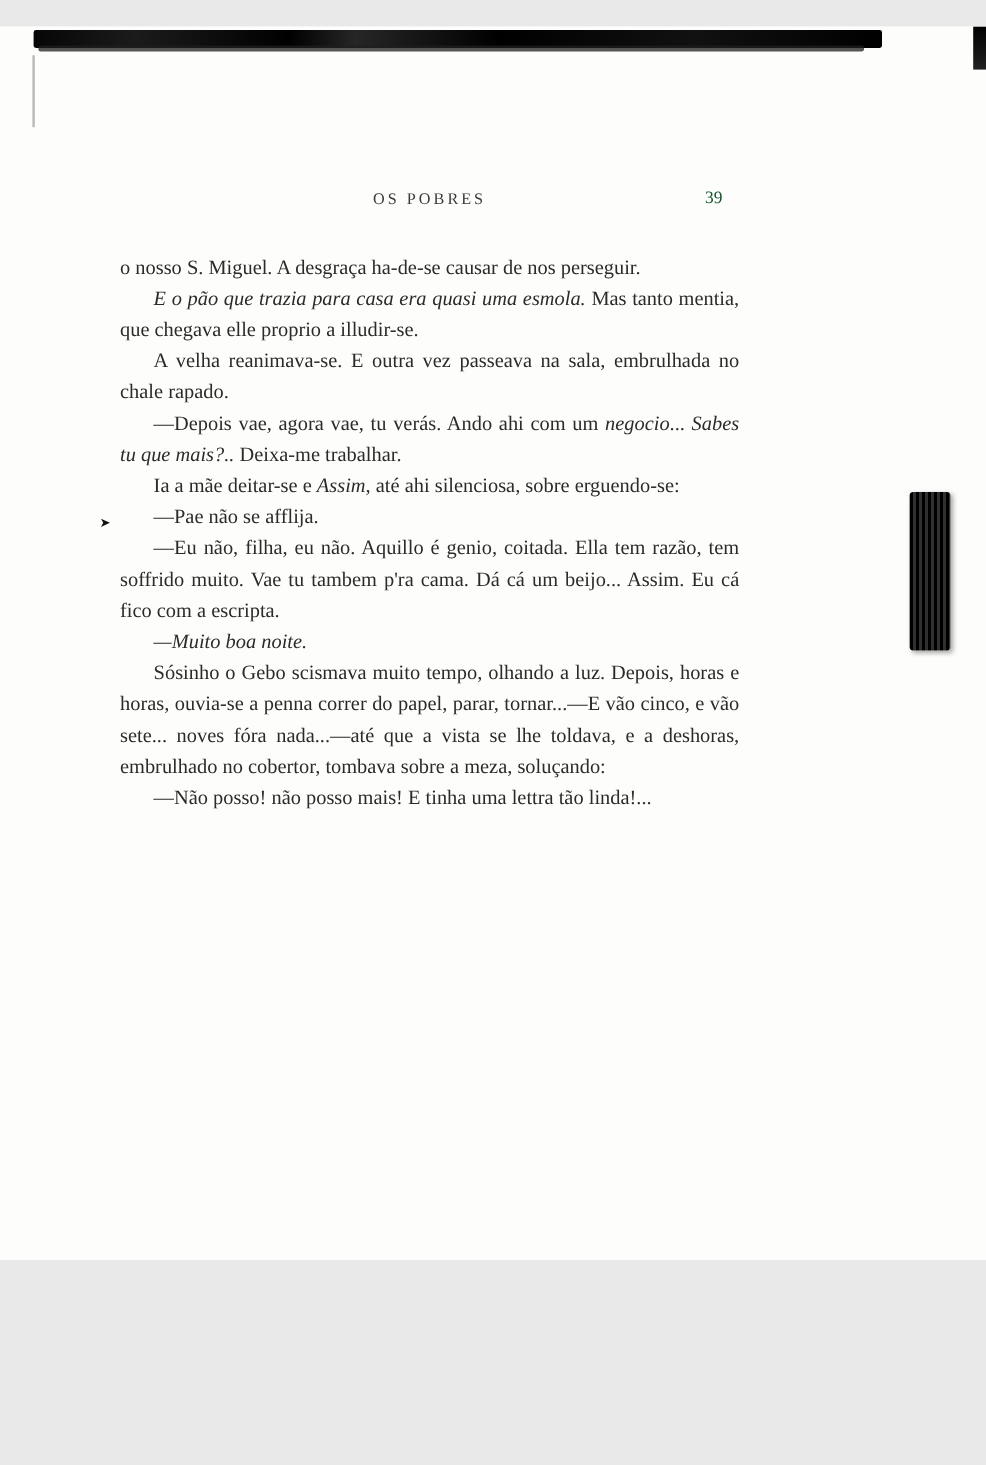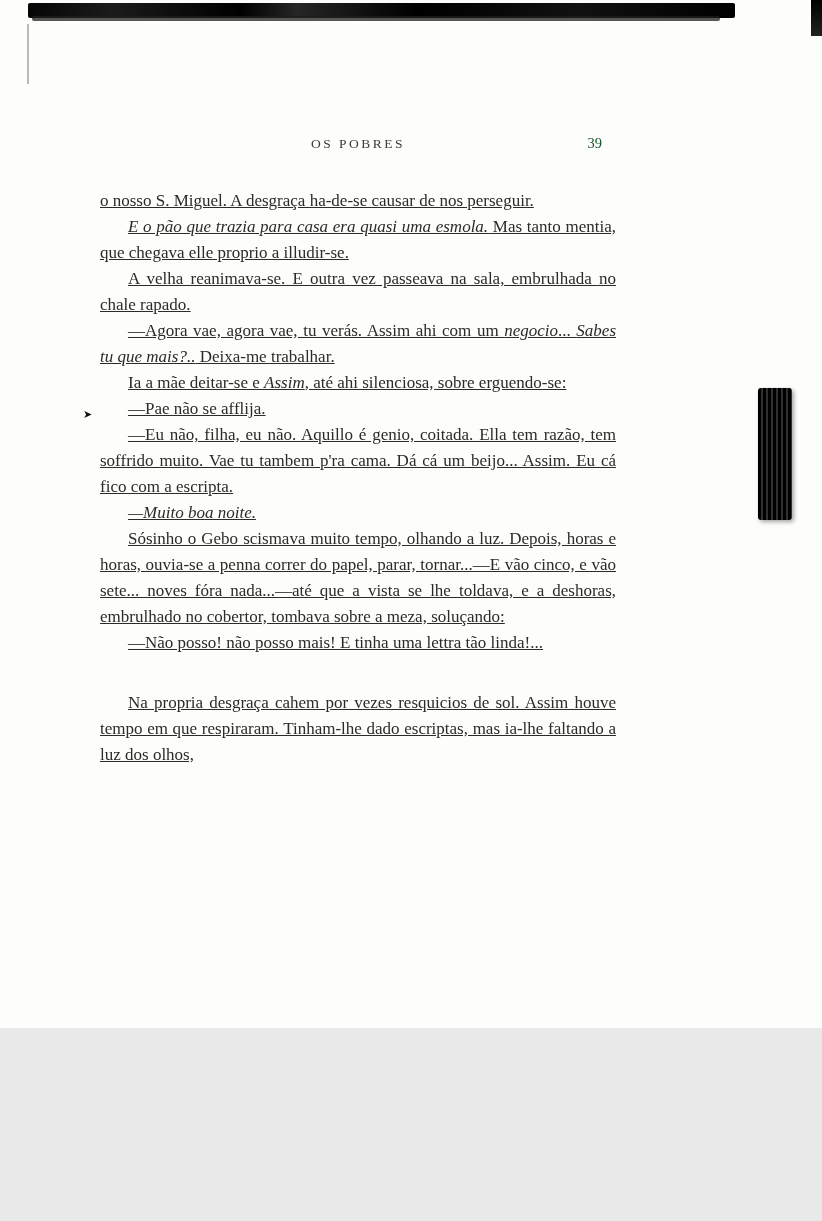--- a/index.html
+++ b/index.html
@@ -7,20 +7,21 @@
     width: 822px; height: 1221px;
     background: #e9e9e9;
     font-family: "Liberation Serif", "DejaVu Serif", serif;
   }
   .page {
     position: relative;
     width: 822px; height: 1028px;
     background: #fdfdfb;
     overflow: hidden;
     color: #2c2b27;
+    margin-top: 22px;
   }
 
   
   .art { position: absolute; background: #0d0d0d; }
   .art-top-bar {
     left: 28px; top: 3px; width: 707px; height: 15px;
     background: linear-gradient(90deg,#060606 0%,#1b1b1b 12%,#000 30%,#262626 38%,#000 55%,#111 78%,#000 100%);
     border-radius: 2px;
   }
   .art-top-bar-under {
@@ -69,21 +70,20 @@
     position: absolute; right: 14px; top: -1px;
     font-size: 14.5px; color: #14532d;
   }
 
   
   .text-block {
     position: absolute; top: 188px; left: 100px; width: 516px;
     font-size: 17px; line-height: 26px;
     text-align: justify;
     color: #2c2b27;
-    text-decoration: underline;
   }
   .para { margin: 0; position: relative; }
   .para.indent { text-indent: 28px; }
   .para.gap { margin-top: 34px; }
   .seg-italic { font-style: italic; }
   .margin-mark {
     position: absolute; left: -17px; top: 5px;
     font-size: 11px; color: #111;
     text-indent: 0;
   }
@@ -104,23 +104,22 @@
 
   <div class="header">
     <span class="running-title">OS POBRES</span>
     <span class="page-number">39</span>
   </div>
 
   <div class="text-block">
       <p class="para"><span class="">o nosso S. Miguel. A desgraça ha-de-se causar de nos perseguir.</span></p>
       <p class="para indent"><span class="seg-italic">E o pão que trazia para casa era quasi uma esmola.</span><span class=""> Mas tanto mentia, que chegava elle proprio a illudir-se.</span></p>
       <p class="para indent"><span class="">A velha reanimava-se. E outra vez passeava na sala, embrulhada no chale rapado.</span></p>
-      <p class="para indent"><span class="">—Agora vae, agora vae, tu verás. Assim ahi com um </span><span class="seg-italic">negocio</span><span class="">... </span><span class="seg-italic">Sabes tu que mais?..</span><span class=""> Deixa-me trabalhar.</span></p>
+      <p class="para indent"><span class="">—Depois vae, agora vae, tu verás. Ando ahi com um </span><span class="seg-italic">negocio</span><span class="">... </span><span class="seg-italic">Sabes tu que mais?..</span><span class=""> Deixa-me trabalhar.</span></p>
       <p class="para indent"><span class="">Ia a mãe deitar-se e </span><span class="seg-italic">Assim</span><span class="">, até ahi silenciosa, sobre erguendo-se:</span></p>
       <p class="para indent"><span class="margin-mark">➤</span><span class="">—Pae não se afflija.</span></p>
       <p class="para indent"><span class="">—Eu não, filha, eu não. Aquillo é genio, coitada. Ella tem razão, tem soffrido muito. Vae tu tambem p'ra cama. Dá cá um beijo... Assim. Eu cá fico com a escripta.</span></p>
       <p class="para indent"><span class="seg-italic">—Muito boa noite.</span></p>
       <p class="para indent"><span class="">Sósinho o Gebo scismava muito tempo, olhando a luz. Depois, horas e horas, ouvia-se a penna correr do papel, parar, tornar...—E vão cinco, e vão sete... noves fóra nada...—até que a vista se lhe toldava, e a deshoras, embrulhado no cobertor, tombava sobre a meza, soluçando:</span></p>
       <p class="para indent"><span class="">—Não posso! não posso mais! E tinha uma lettra tão linda!...</span></p>
-      <p class="para indent gap"><span class="">Na propria desgraça cahem por vezes resquicios de sol. Assim houve tempo em que respiraram. Tinham-lhe dado escriptas, mas ia-lhe faltando a luz dos olhos,</span></p>
     </div>
 
 </div>
 
 </body></html>

